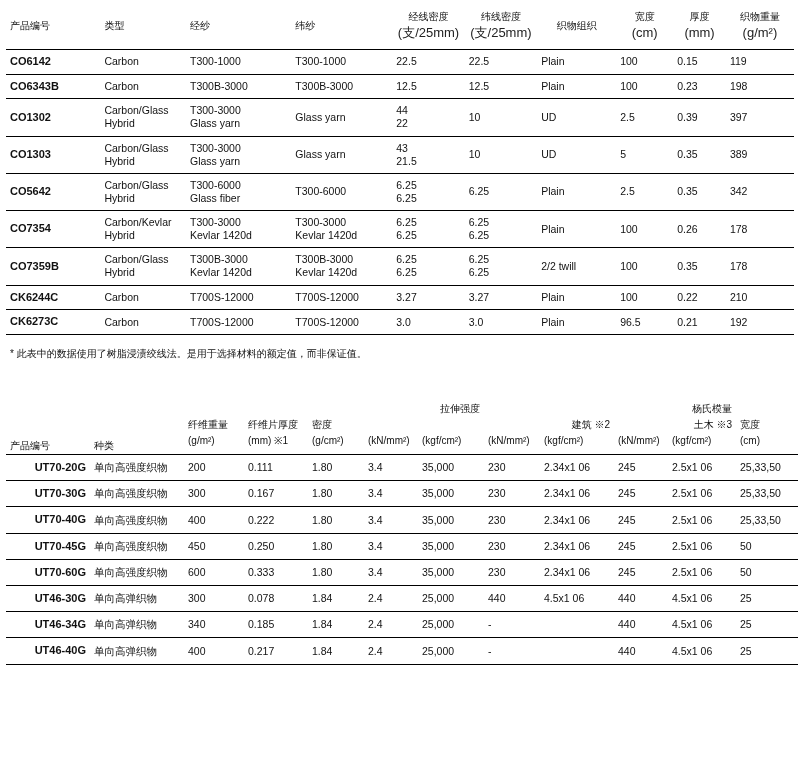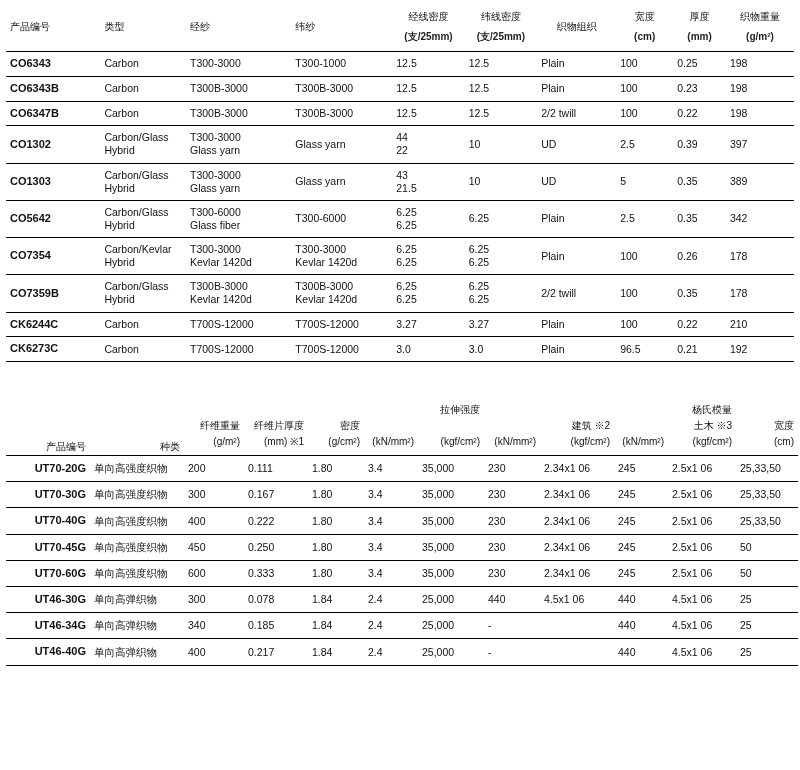--- a/index.html
+++ b/index.html
@@ -37,24 +37,23 @@
   #t1 thead th {
     border-top: none;
     border-bottom: 1px solid #000;
     padding-bottom: 8px;
     font-size: 10px;
     text-align: left;
   }
   #t1 thead th.ctr { text-align: center; }
   #t1 .unit {
     display: block;
-    font-size: 10px;
+    font-size: 13px;
     color: #222;
-    margin-top: 7px;
-    font-weight: bold;
+    margin-top: 1px;
   }
   #t1 td.code {
     font-weight: bold;
     font-size: 11px;
   }
   .stack span { display: block; }
   .note {
     font-size: 10px;
     margin: 12px 0 0 4px;
     color: #111;
@@ -68,21 +67,20 @@
     font-size: 10.5px;
     font-weight: normal;
     vertical-align: middle;
     text-align: left;
     line-height: 1.2;
   }
   #t2 thead th {
     border: none;
     font-size: 10px;
     padding: 2px 4px;
-    text-align: right;
   }
   #t2 thead tr.hrow1 th { padding-top: 4px; }
   #t2 thead tr.hrow3 th { padding-bottom: 7px; border-bottom: 1px solid #000; }
   #t2 thead th.grp {
     text-align: right;
   }
   #t2 td.code { font-weight: bold; font-size: 11px; text-align: right; }
 </style>
 </head>
 <body>
@@ -111,40 +109,40 @@
         <th class="ctr"><span>经线密度</span><span class="unit">(支/25mm)</span></th>
         <th class="ctr"><span>纬线密度</span><span class="unit">(支/25mm)</span></th>
         <th class="ctr"><span>织物组织</span></th>
         <th class="ctr"><span>宽度</span><span class="unit">(cm)</span></th>
         <th class="ctr"><span>厚度</span><span class="unit">(mm)</span></th>
         <th class="ctr"><span>织物重量</span><span class="unit">(g/m²)</span></th>
       </tr>
     </thead>
     <tbody id="t1body">
         <tr>
-          <td class="code">CO6343</td>
+          <td class="code">CO6142</td>
           <td class="stack">
             <span>Carbon</span>
           </td>
           <td class="stack">
-            <span>T300-3000</span>
-          </td>
-          <td class="stack">
             <span>T300-1000</span>
           </td>
           <td class="stack">
-            <span>12.5</span>
-          </td>
-          <td class="stack">
-            <span>12.5</span>
+            <span>T300-1000</span>
+          </td>
+          <td class="stack">
+            <span>22.5</span>
+          </td>
+          <td class="stack">
+            <span>22.5</span>
           </td>
           <td>Plain</td>
           <td>100</td>
-          <td>0.25</td>
-          <td>198</td>
+          <td>0.15</td>
+          <td>119</td>
         </tr>
         <tr>
           <td class="code">CO6343B</td>
           <td class="stack">
             <span>Carbon</span>
           </td>
           <td class="stack">
             <span>T300B-3000</span>
           </td>
           <td class="stack">
@@ -155,42 +153,20 @@
           </td>
           <td class="stack">
             <span>12.5</span>
           </td>
           <td>Plain</td>
           <td>100</td>
           <td>0.23</td>
           <td>198</td>
         </tr>
         <tr>
-          <td class="code">CO6347B</td>
-          <td class="stack">
-            <span>Carbon</span>
-          </td>
-          <td class="stack">
-            <span>T300B-3000</span>
-          </td>
-          <td class="stack">
-            <span>T300B-3000</span>
-          </td>
-          <td class="stack">
-            <span>12.5</span>
-          </td>
-          <td class="stack">
-            <span>12.5</span>
-          </td>
-          <td>2/2 twill</td>
-          <td>100</td>
-          <td>0.22</td>
-          <td>198</td>
-        </tr>
-        <tr>
           <td class="code">CO1302</td>
           <td class="stack">
             <span>Carbon/Glass</span>
             <span>Hybrid</span>
           </td>
           <td class="stack">
             <span>T300-3000</span>
             <span>Glass yarn</span>
           </td>
           <td class="stack">
@@ -352,20 +328,21 @@
             <span>3.0</span>
           </td>
           <td>Plain</td>
           <td>96.5</td>
           <td>0.21</td>
           <td>192</td>
         </tr>
       </tbody>
   </table>
 
+  <div class="note">* 此表中的数据使用了树脂浸渍绞线法。是用于选择材料的额定值，而非保证值。</div>
 
   <div id="t2wrap">
   <table id="t2">
     <colgroup>
       <col style="width:84px">
           <col style="width:94px">
           <col style="width:60px">
           <col style="width:64px">
       <col style="width:56px">
           <col style="width:54px">

